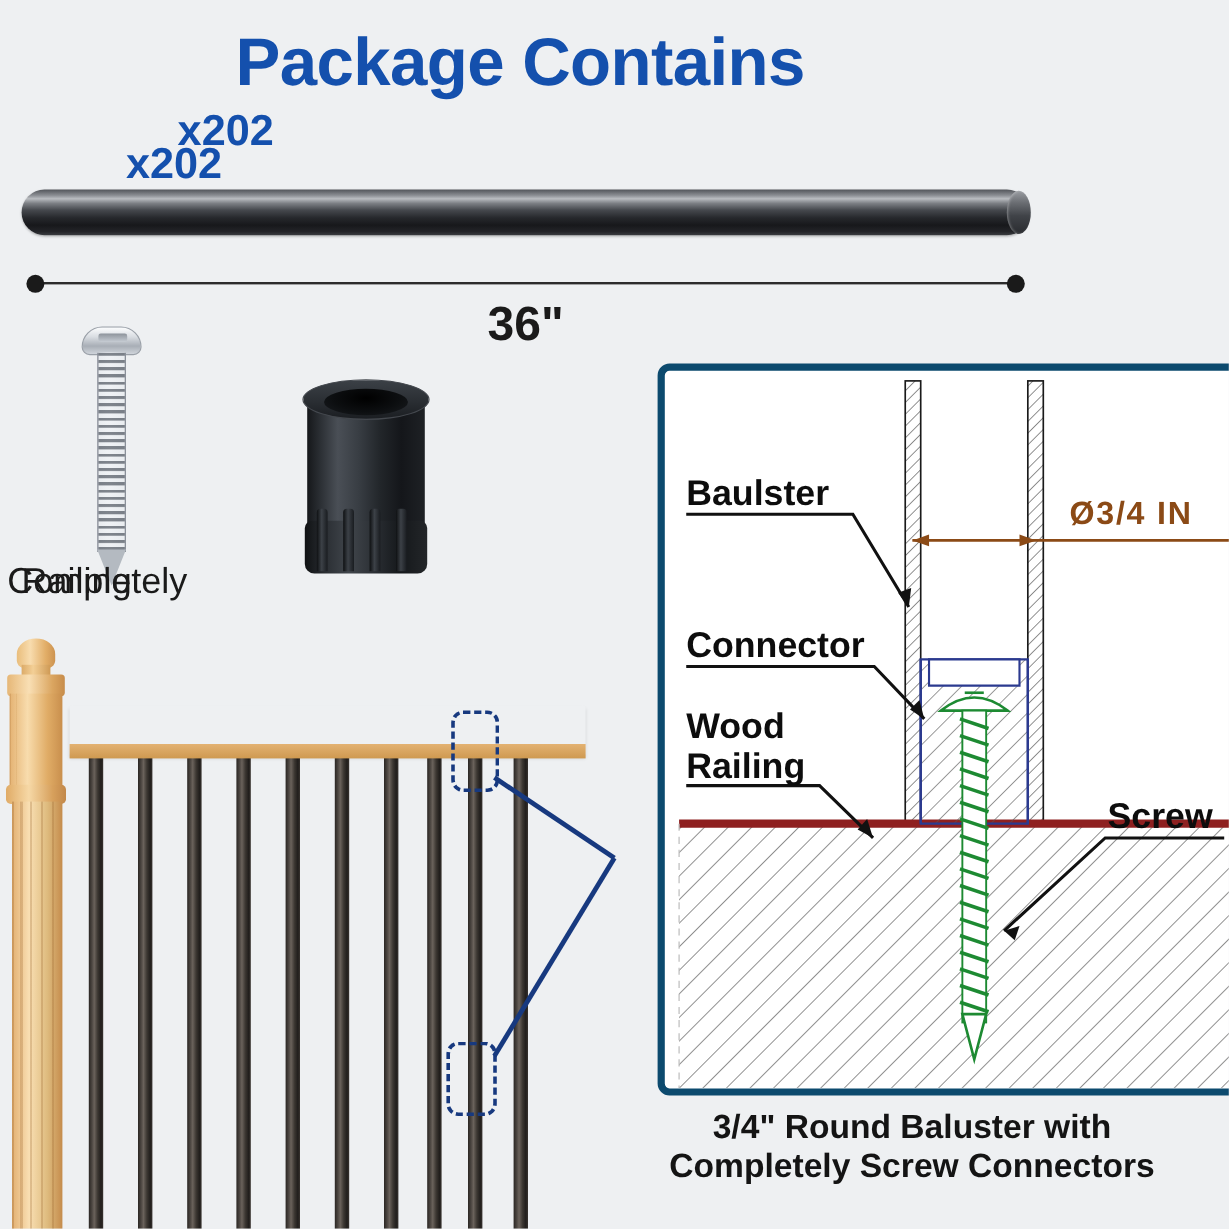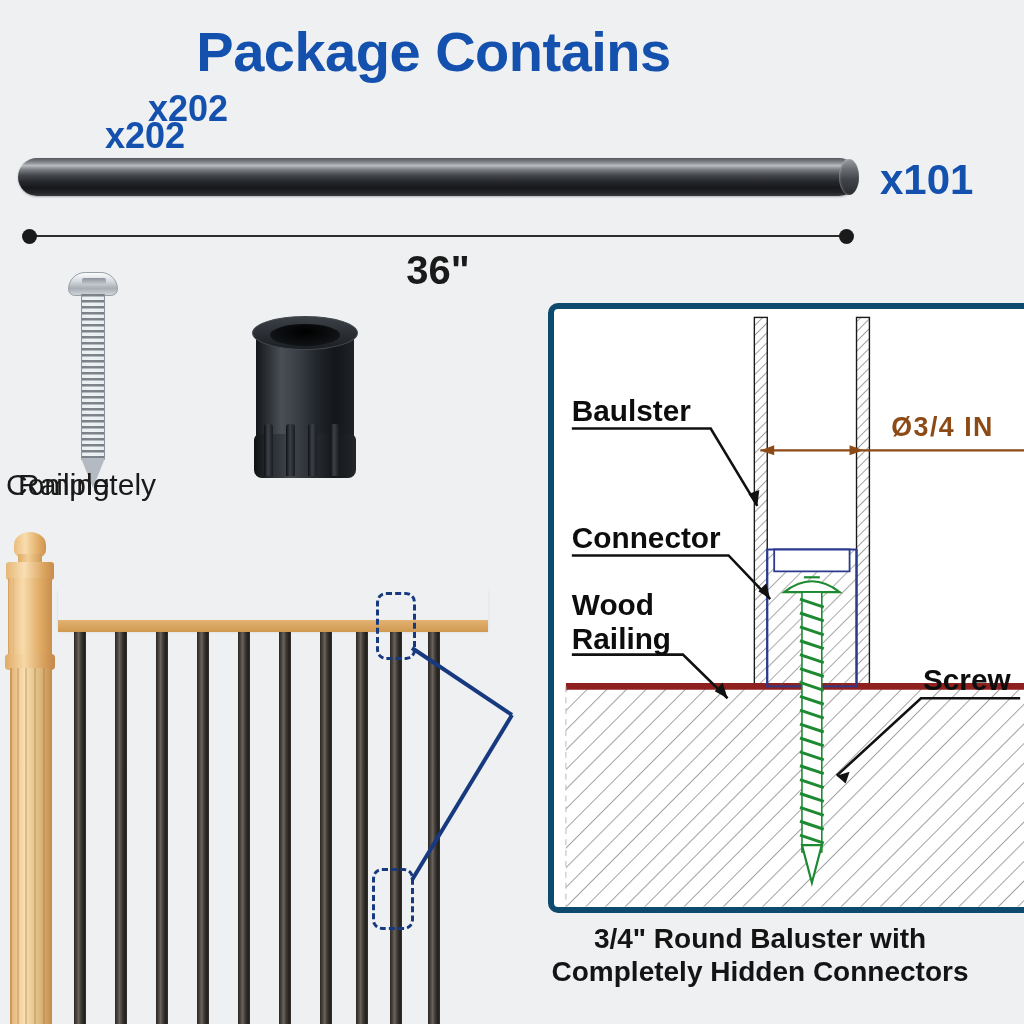--- a/index.html
+++ b/index.html
@@ -231,21 +231,20 @@
 <body>
 
 <div class="stage">
 
   <div id="page-title">Package Contains</div>
 
   <div id="rod-group">
     <div id="rod"></div>
     <div id="rod-endcap"></div>
   </div>
-  <div id="rod-count">x101</div>
 
   <div id="dimension-group">
     <div id="dim-line"></div>
     <div class="dim-dot" id="dim-dot-left"></div>
     <div class="dim-dot" id="dim-dot-right"></div>
     <div id="dim-label">36"</div>
   </div>
 
   <div id="screw-item">
     <div class="screw-art">
@@ -377,16 +376,16 @@
       <text id="lbl-baluster" x="18" y="112" font-family="Liberation Sans, sans-serif" font-size="30" font-weight="bold" fill="#0d0d0d">Baulster</text>
       <text id="lbl-connector" x="18" y="240" font-family="Liberation Sans, sans-serif" font-size="30" font-weight="bold" fill="#0d0d0d">Connector</text>
       <text id="lbl-wood1" x="18" y="308" font-family="Liberation Sans, sans-serif" font-size="30" font-weight="bold" fill="#0d0d0d">Wood</text>
       <text id="lbl-wood2" x="18" y="342" font-family="Liberation Sans, sans-serif" font-size="30" font-weight="bold" fill="#0d0d0d">Railing</text>
       <text id="lbl-screw" x="372" y="384" font-family="Liberation Sans, sans-serif" font-size="30" font-weight="bold" fill="#0d0d0d">Screw</text>
     </svg>
   </div>
 
   <div id="diagram-caption">
     <div>3/4" Round Baluster with</div>
-    <div>Completely Hidden Connectors</div>
+    <div>Completely Screw Connectors</div>
   </div>
 
 </div>
 
 </body></html>

